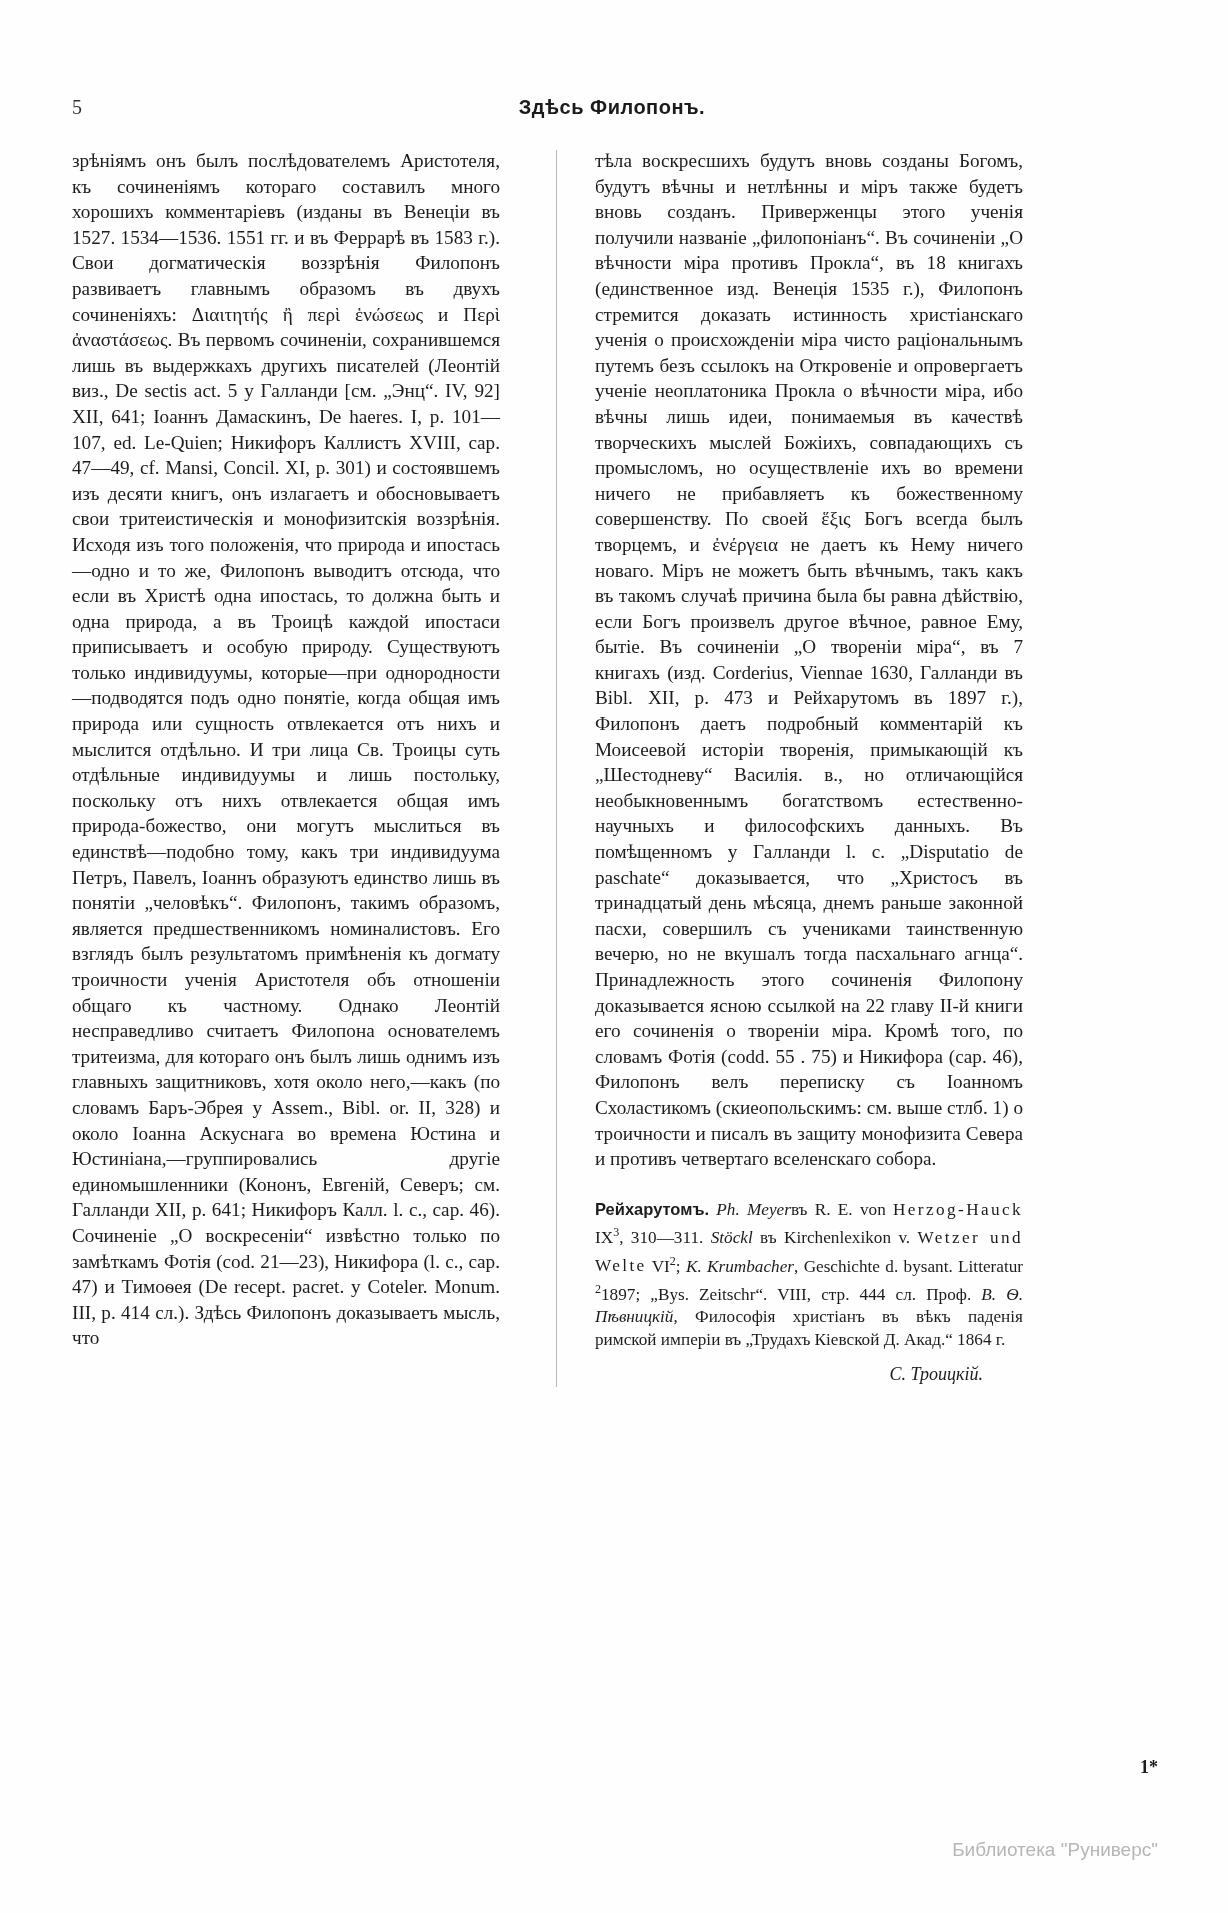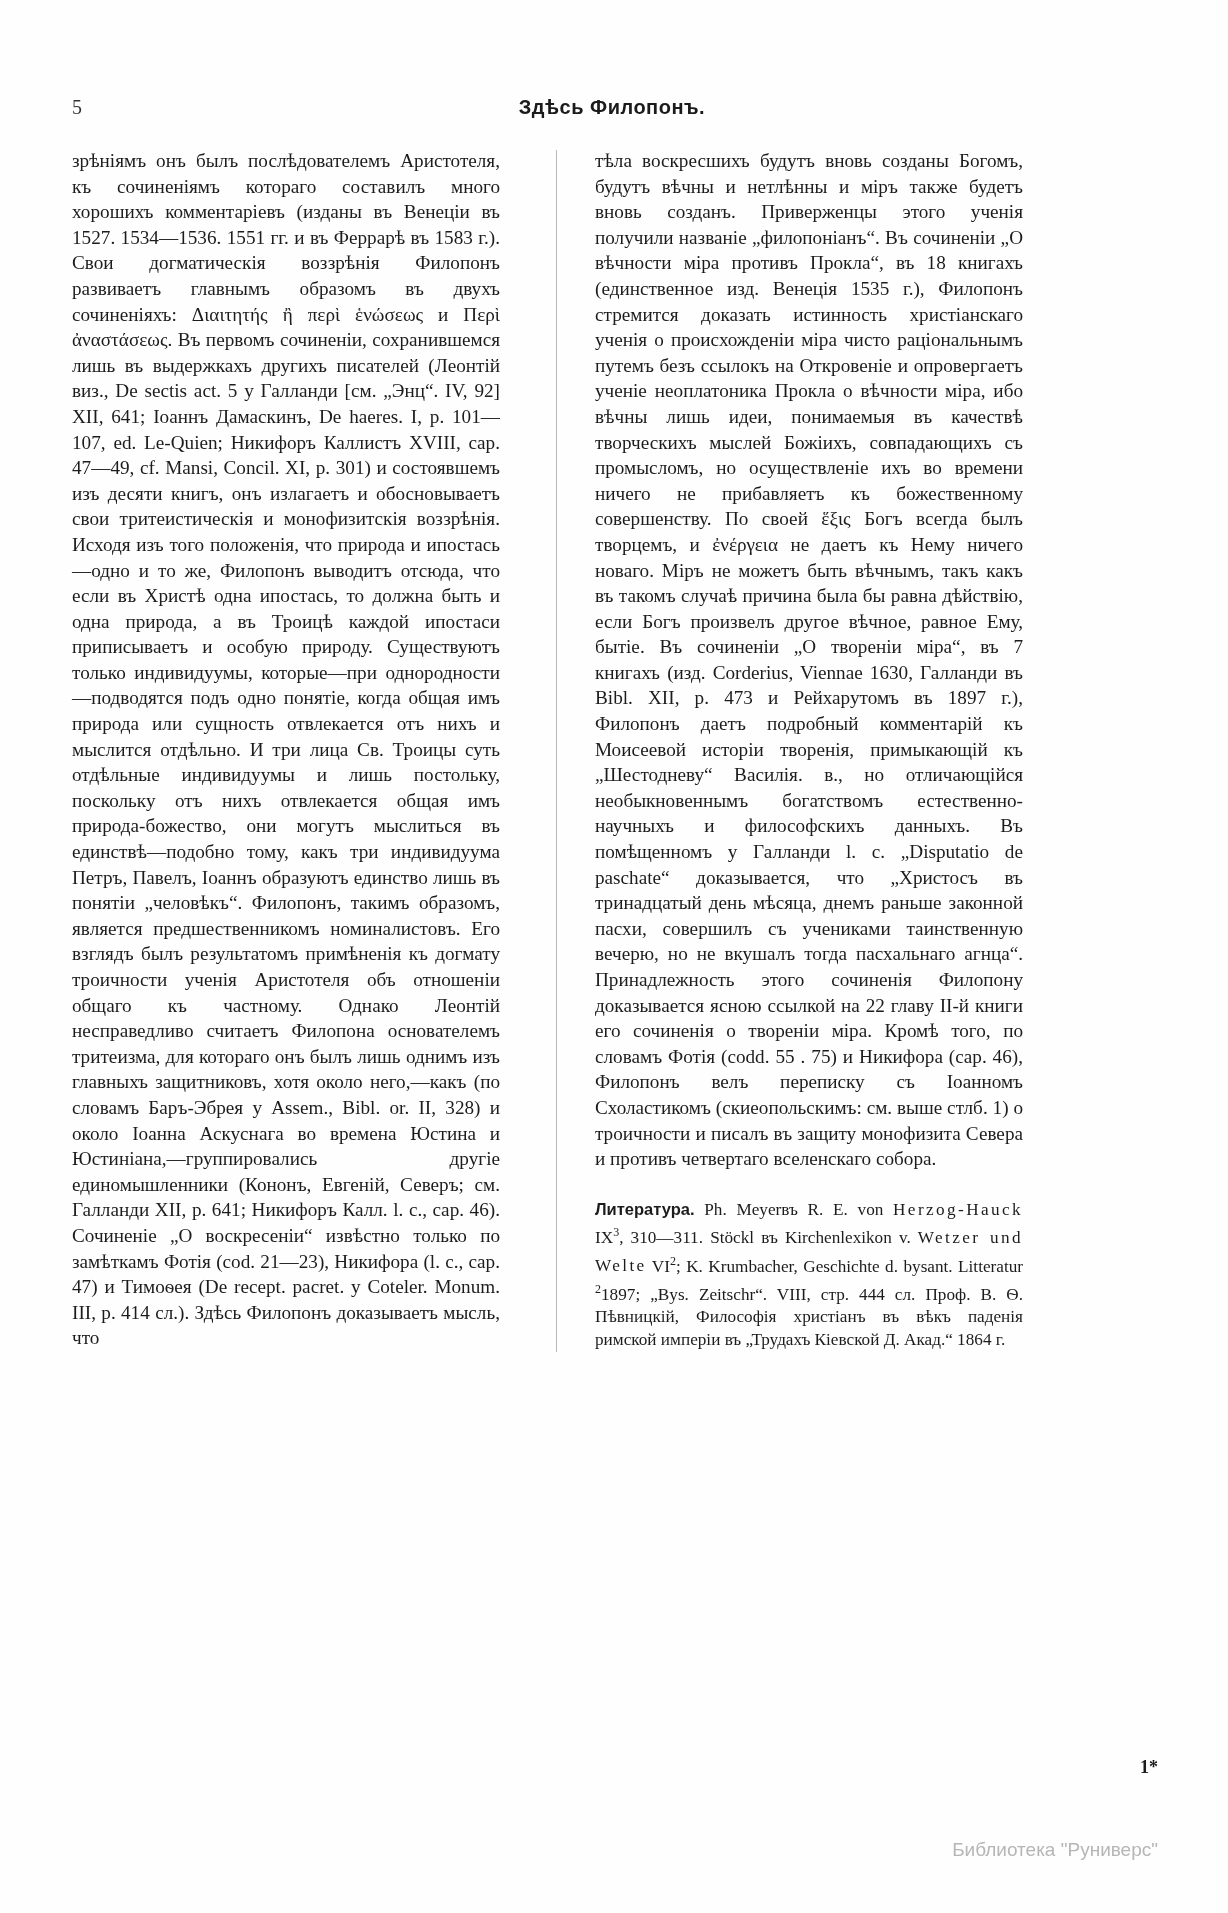--- a/index.html
+++ b/index.html
@@ -81,21 +81,21 @@
     margin-top: 26px;
     font-size: 17.2px;
     line-height: 22.6px;
     text-align: justify;
   }
   .lit .lead {
     font-family: "Liberation Sans", sans-serif;
     font-weight: bold;
     font-size: 16.5px;
   }
-  .it { }
+  .it { font-style: italic; }
   .sp { letter-spacing: 2.4px; margin-top: 36px; }
   .sup { font-size: 0.7em; vertical-align: super; }
   .signature {
     margin-top: 10px;
     text-align: right;
     font-style: italic;
     font-size: 18px;
     padding-right: 40px;
   }
   .sheet-mark {
@@ -130,24 +130,25 @@
     <div class="col left">
       <p>зрѣніямъ онъ былъ послѣдователемъ Аристотеля, къ сочиненіямъ котораго составилъ много хорошихъ комментаріевъ (изданы въ Венеціи въ 1527. 1534—1536. 1551 гг. и въ Феррарѣ въ 1583 г.). Свои догматическія воззрѣнія Филопонъ развиваетъ главнымъ образомъ въ двухъ сочиненіяхъ: Διαιτητής ἢ περὶ ἑνώσεως и Περὶ ἀναστάσεως. Въ первомъ сочиненіи, сохранившемся лишь въ выдержкахъ другихъ писателей (Леонтій виз., De sectis act. 5 у Галланди [см. „Энц“. IV, 92] XII, 641; Іоаннъ Дамаскинъ, De haeres. I, p. 101—107, ed. Le-Quien; Никифоръ Каллистъ XVIII, cap. 47—49, cf. Mansi, Concil. XI, p. 301) и состоявшемъ изъ десяти книгъ, онъ излагаетъ и обосновываетъ свои тритеистическія и монофизитскія воззрѣнія. Исходя изъ того положенія, что природа и ипостась—одно и то же, Филопонъ выводитъ отсюда, что если въ Христѣ одна ипостась, то должна быть и одна природа, а въ Троицѣ каждой ипостаси приписываетъ и особую природу. Существуютъ только индивидуумы, которые—при однородности—подводятся подъ одно понятіе, когда общая имъ природа или сущность отвлекается отъ нихъ и мыслится отдѣльно. И три лица Св. Троицы суть отдѣльные индивидуумы и лишь постольку, поскольку отъ нихъ отвлекается общая имъ природа-божество, они могутъ мыслиться въ единствѣ—подобно тому, какъ три индивидуума Петръ, Павелъ, Іоаннъ образуютъ единство лишь въ понятіи „человѣкъ“. Филопонъ, такимъ образомъ, является предшественникомъ номиналистовъ. Его взглядъ былъ результатомъ примѣненія къ догмату троичности ученія Аристотеля объ отношеніи общаго къ частному. Однако Леонтій несправедливо считаетъ Филопона основателемъ тритеизма, для котораго онъ былъ лишь однимъ изъ главныхъ защитниковъ, хотя около него,—какъ (по словамъ Баръ-Эбрея у Assem., Bibl. or. II, 328) и около Іоанна Аскуснага во времена Юстина и Юстиніана,—группировались другіе единомышленники (Кононъ, Евгеній, Северъ; см. Галланди XII, p. 641; Никифоръ Калл. l. c., cap. 46). Сочиненіе „О воскресеніи“ извѣстно только по замѣткамъ Фотія (cod. 21—23), Никифора (l. c., cap. 47) и Тимоѳея (De recept. pacret. y Coteler. Monum. III, p. 414 сл.). Здѣсь Филопонъ доказываетъ мысль, что</p>
     </div>
 
     <div class="rule"></div>
 
     <div class="col right">
       <p>тѣла воскресшихъ будутъ вновь созданы Богомъ, будутъ вѣчны и нетлѣнны и міръ также будетъ вновь созданъ. Приверженцы этого ученія получили названіе „филопоніанъ“. Въ сочиненіи „О вѣчности міра противъ Прокла“, въ 18 книгахъ (единственное изд. Венеція 1535 г.), Филопонъ стремится доказать истинность христіанскаго ученія о происхожденіи міра чисто раціональнымъ путемъ безъ ссылокъ на Откровеніе и опровергаетъ ученіе неоплатоника Прокла о вѣчности міра, ибо вѣчны лишь идеи, понимаемыя въ качествѣ творческихъ мыслей Божіихъ, совпадающихъ съ промысломъ, но осуществленіе ихъ во времени ничего не прибавляетъ къ божественному совершенству. По своей ἕξις Богъ всегда былъ творцемъ, и ἐνέργεια не даетъ къ Нему ничего новаго. Міръ не можетъ быть вѣчнымъ, такъ какъ въ такомъ случаѣ причина была бы равна дѣйствію, если Богъ произвелъ другое вѣчное, равное Ему, бытіе. Въ сочиненіи „О твореніи міра“, въ 7 книгахъ (изд. Corderius, Viennae 1630, Галланди въ Bibl. XII, p. 473 и Рейхарутомъ въ 1897 г.), Филопонъ даетъ подробный комментарій къ Моисеевой исторіи творенія, примыкающій къ „Шестодневу“ Василія. в., но отличающійся необыкновеннымъ богатствомъ естественно-научныхъ и философскихъ данныхъ. Въ помѣщенномъ у Галланди l. c. „Disputatio de paschate“ доказывается, что „Христосъ въ тринадцатый день мѣсяца, днемъ раньше законной пасхи, совершилъ съ учениками таинственную вечерю, но не вкушалъ тогда пасхальнаго агнца“. Принадлежность этого сочиненія Филопону доказывается ясною ссылкой на 22 главу II-й книги его сочиненія о твореніи міра. Кромѣ того, по словамъ Фотія (codd. 55 . 75) и Никифора (cap. 46), Филопонъ велъ переписку съ Іоанномъ Схоластикомъ (скиеопольскимъ: см. выше стлб. 1) о троичности и писалъ въ защиту монофизита Севера и противъ четвертаго вселенскаго собора.</p>
 
       <div class="lit">
-        <span class="lead">Литература.</span>
+        <span class="lead">Рейхарутомъ.</span>
         <span> </span><span class="it">Ph. Meyer</span><span>въ R. E. von </span><span class="sp">Herzog-Hauck</span><span> IX</span><span class="sup">3</span><span>, 310—311. </span><span class="it">Stöckl</span><span> въ Kirchenlexikon v. </span><span class="sp">Wetzer und Welte</span><span> VI</span><span class="sup">2</span><span>; </span><span class="it">K. Krumbacher</span><span>, Geschichte d. bysant. Litteratur </span><span class="sup">2</span><span>1897; „Bys. Zeitschr“. VIII, стр. 444 сл. Проф. </span><span class="it">В. Ѳ. Пѣвницкій</span><span>, Философія христіанъ въ вѣкъ паденія римской имперіи въ „Трудахъ Кіевской Д. Акад.“ 1864 г.</span>
       </div>
 
+      <div class="signature">С. Троицкій.</div>
     </div>
 
   </div>
 
   <div class="sheet-mark">1*</div>
   <div class="watermark">Библиотека "Руниверс"</div>
 
 </div>
 
 </body></html>

